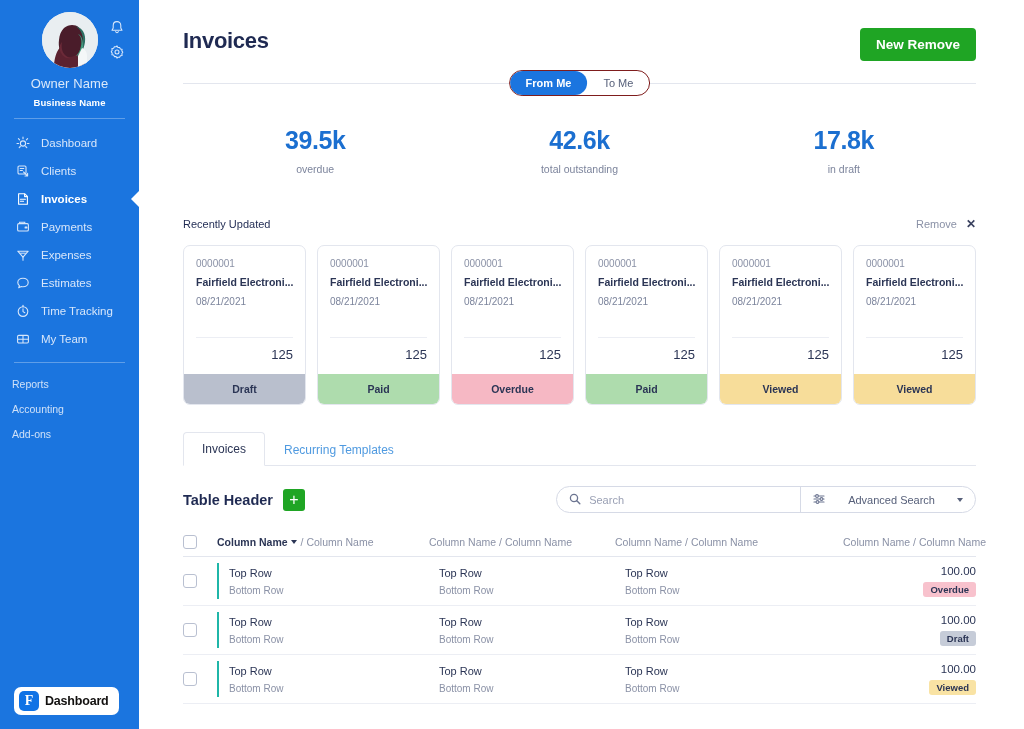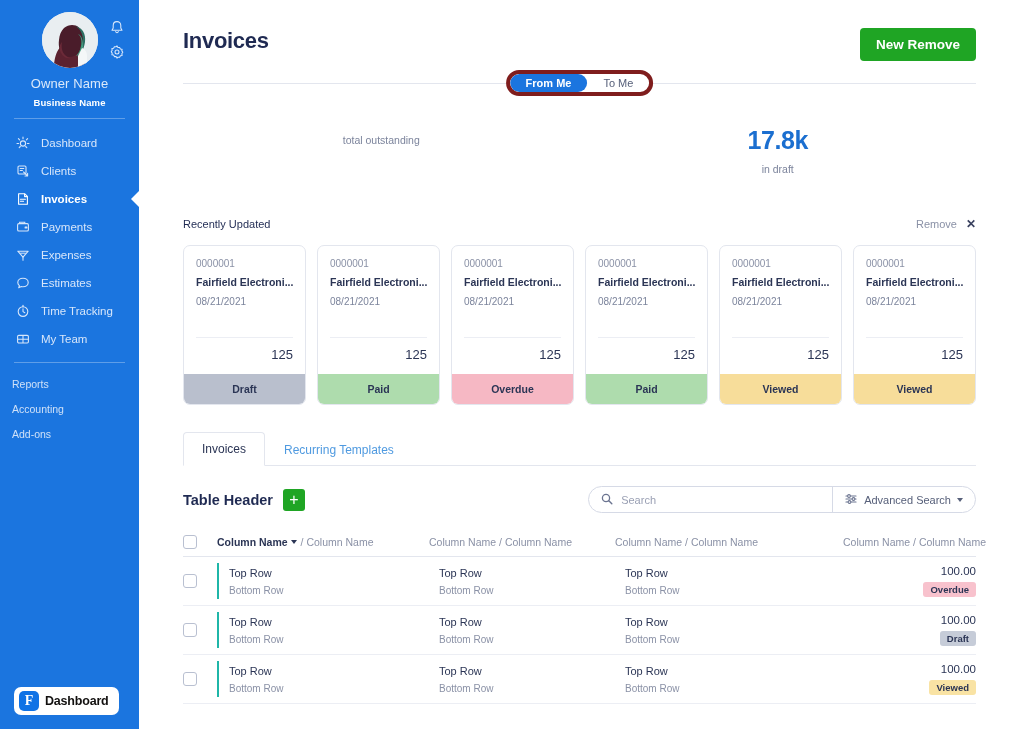--- a/index.html
+++ b/index.html
@@ -92,21 +92,21 @@
   .new-invoice-btn {
     background: #1fa524; color: #fff; border: none; border-radius: 4px;
     font-size: 13.5px; font-weight: bold; padding: 9px 16px;
     font-family: "Liberation Sans", sans-serif; cursor: pointer;
   }
 
   .seg-row { position: relative; margin-top: 9px; height: 26px; }
   .seg-rule { position: absolute; left: 0; right: 0; top: 13px; height: 1px; background: #e3e6ee; }
   .segmented {
     position: absolute; left: 50%; transform: translateX(-50%); top: 0;
-    display: flex; background: #fff; border: 4px solid #7f1d1d;
+    display: flex; background: #fff; border: 1px solid #7f1d1d;
     border-radius: 13px; height: 26px; overflow: hidden;
   }
   .seg {
     font-size: 11px; display: flex; align-items: center; justify-content: center;
     padding: 0 16px; color: #57607a; cursor: pointer; height: 100%;
   }
   .seg.active {
     background: #1b75df; color: #fff; font-weight: bold; border-radius: 13px;
   }
 
@@ -174,21 +174,21 @@
     display: flex; align-items: center; border: 1px solid #d6dae6;
     border-radius: 15px; height: 27px; overflow: hidden; background: #fff;
   }
   .search-box { display: flex; align-items: center; gap: 8px; padding: 0 12px; width: 243px; height: 100%; }
   .search-input {
     border: none; outline: none; font-size: 11px; color: #2b3555;
     font-family: "Liberation Sans", sans-serif; width: 100%; background: transparent;
   }
   .search-input::placeholder { color: #9aa0b4; }
   .adv-divider { width: 1px; height: 100%; background: #d6dae6; }
-  .adv-search { display: flex; align-items: center; gap: 6px; padding: 0 12px; height: 100%; cursor: pointer; }
+  .adv-search { display: flex; align-items: center; gap: 22px; padding: 0 12px; height: 100%; cursor: pointer; }
   .adv-text { font-size: 11px; color: #57607a; }
   .caret { width: 0; height: 0; border-left: 3.5px solid transparent; border-right: 3.5px solid transparent; border-top: 4px solid #57607a; }
 
   .tbl { margin-top: 14px; }
   .tbl-head {
     display: flex; align-items: center; height: 30px;
     border-bottom: 1px solid #e3e6ee;
   }
   .cb-cell { width: 34px; flex: 0 0 34px; display: flex; align-items: center; }
   .cb {
@@ -378,20 +378,25 @@
       <div class="seg-row">
         <div class="seg-rule"></div>
         <div class="segmented">
           <div class="seg active">From Me</div>
           <div class="seg">To Me</div>
         </div>
       </div>
 
       <div class="stats">
         <div class="stat">
+          <div class="stat-value">39.5k</div>
+          <div class="stat-label">overdue</div>
+        </div>
+        <div class="stat">
+          <div class="stat-value">42.6k</div>
           <div class="stat-label">total outstanding</div>
         </div>
         <div class="stat">
           <div class="stat-value">17.8k</div>
           <div class="stat-label">in draft</div>
         </div>
       </div>
 
       <div class="section-head">
         <div class="section-title">Recently Updated</div>

